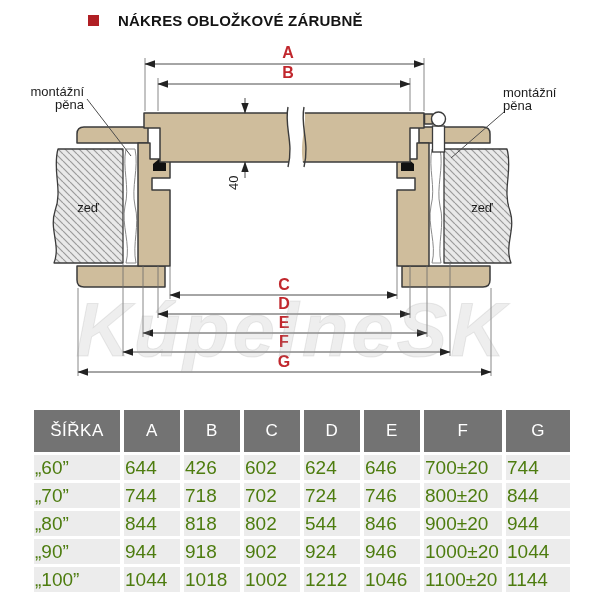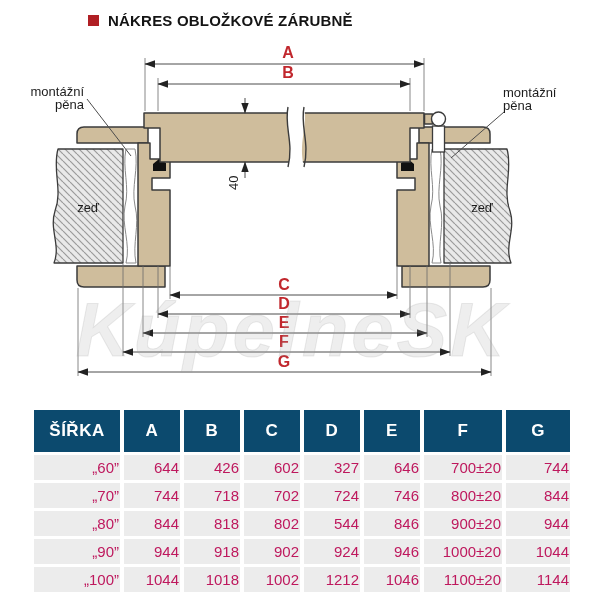--- a/index.html
+++ b/index.html
@@ -1,44 +1,44 @@
 <!DOCTYPE html>
 <html><head>
 <meta charset="utf-8">
 <style>
   html,body{margin:0;padding:0;}
   body{
     width:600px;height:600px;background:#ffffff;overflow:hidden;
     font-family:"Liberation Sans", sans-serif;
   }
   .header{
-    height:40px;display:flex;align-items:center;padding-left:88px;gap:9px;
+    height:40px;display:flex;align-items:center;padding-left:88px;gap:19px;
   }
   .bullet{width:11px;height:11px;background:#b01f24;flex:0 0 auto;}
   .title{font-size:15px;font-weight:bold;color:#141414;letter-spacing:.2px;}
   .diagram{position:relative;height:365px;}
   .diagram svg{display:block;}
   .watermark{
     position:absolute;left:0;right:16px;top:252px;text-align:center;
     font-style:italic;font-weight:bold;font-size:76px;line-height:1;
     color:rgba(170,170,170,0.20);letter-spacing:3px;pointer-events:none;
     -webkit-text-stroke:1px rgba(150,150,150,0.18);
   }
   .tablewrap{padding:2px 30px 0;}
   table{
     border-collapse:separate;border-spacing:4px 3px;table-layout:fixed;
     width:540px;
   }
   th{
-    background:#0c4a6e;color:#ffffff;height:40px;font-size:17px;
-    font-weight:bold;text-align:center;letter-spacing:.5px;
+    background:#737373;color:#ffffff;height:40px;font-size:17px;
+    font-weight:normal;text-align:center;letter-spacing:.5px;
   }
   td{
-    background:#ececec;color:#be185d;height:23px;font-size:15px;
-    text-align:right;font-weight:500;
+    background:#ececec;color:#4d7c0f;height:23px;font-size:19px;
+    text-align:left;font-weight:500;
   }
   
   .tan{fill:#cfbd9c;stroke:#3b3b3b;stroke-width:1.5;stroke-linejoin:round;}
   .wall{fill:url(#hatch);stroke:#3b3b3b;stroke-width:1.3;stroke-linejoin:round;}
   .foam{fill:#ffffff;stroke:#8a8a8a;stroke-width:1;}
   .dim{stroke:#4d4d4d;stroke-width:1;fill:none;}
   .ext{stroke:#6b6b6b;stroke-width:.8;fill:none;}
   .leader{stroke:#4d4d4d;stroke-width:1;fill:none;}
   .dimletter{font-size:16px;font-weight:bold;fill:#c1272d;text-anchor:middle;}
   .small{font-size:13px;fill:#1c1c1c;}
@@ -195,21 +195,21 @@
       <th>F</th>
       <th>G</th>
     </tr>
   </thead>
   <tbody>
     <tr>
       <td>„60”</td>
       <td>644</td>
       <td>426</td>
       <td>602</td>
-      <td>327</td>
+      <td>624</td>
       <td>646</td>
       <td>700±20</td>
       <td>744</td>
     </tr>
     <tr>
       <td>„70”</td>
       <td>744</td>
       <td>718</td>
       <td>702</td>
       <td>724</td>

